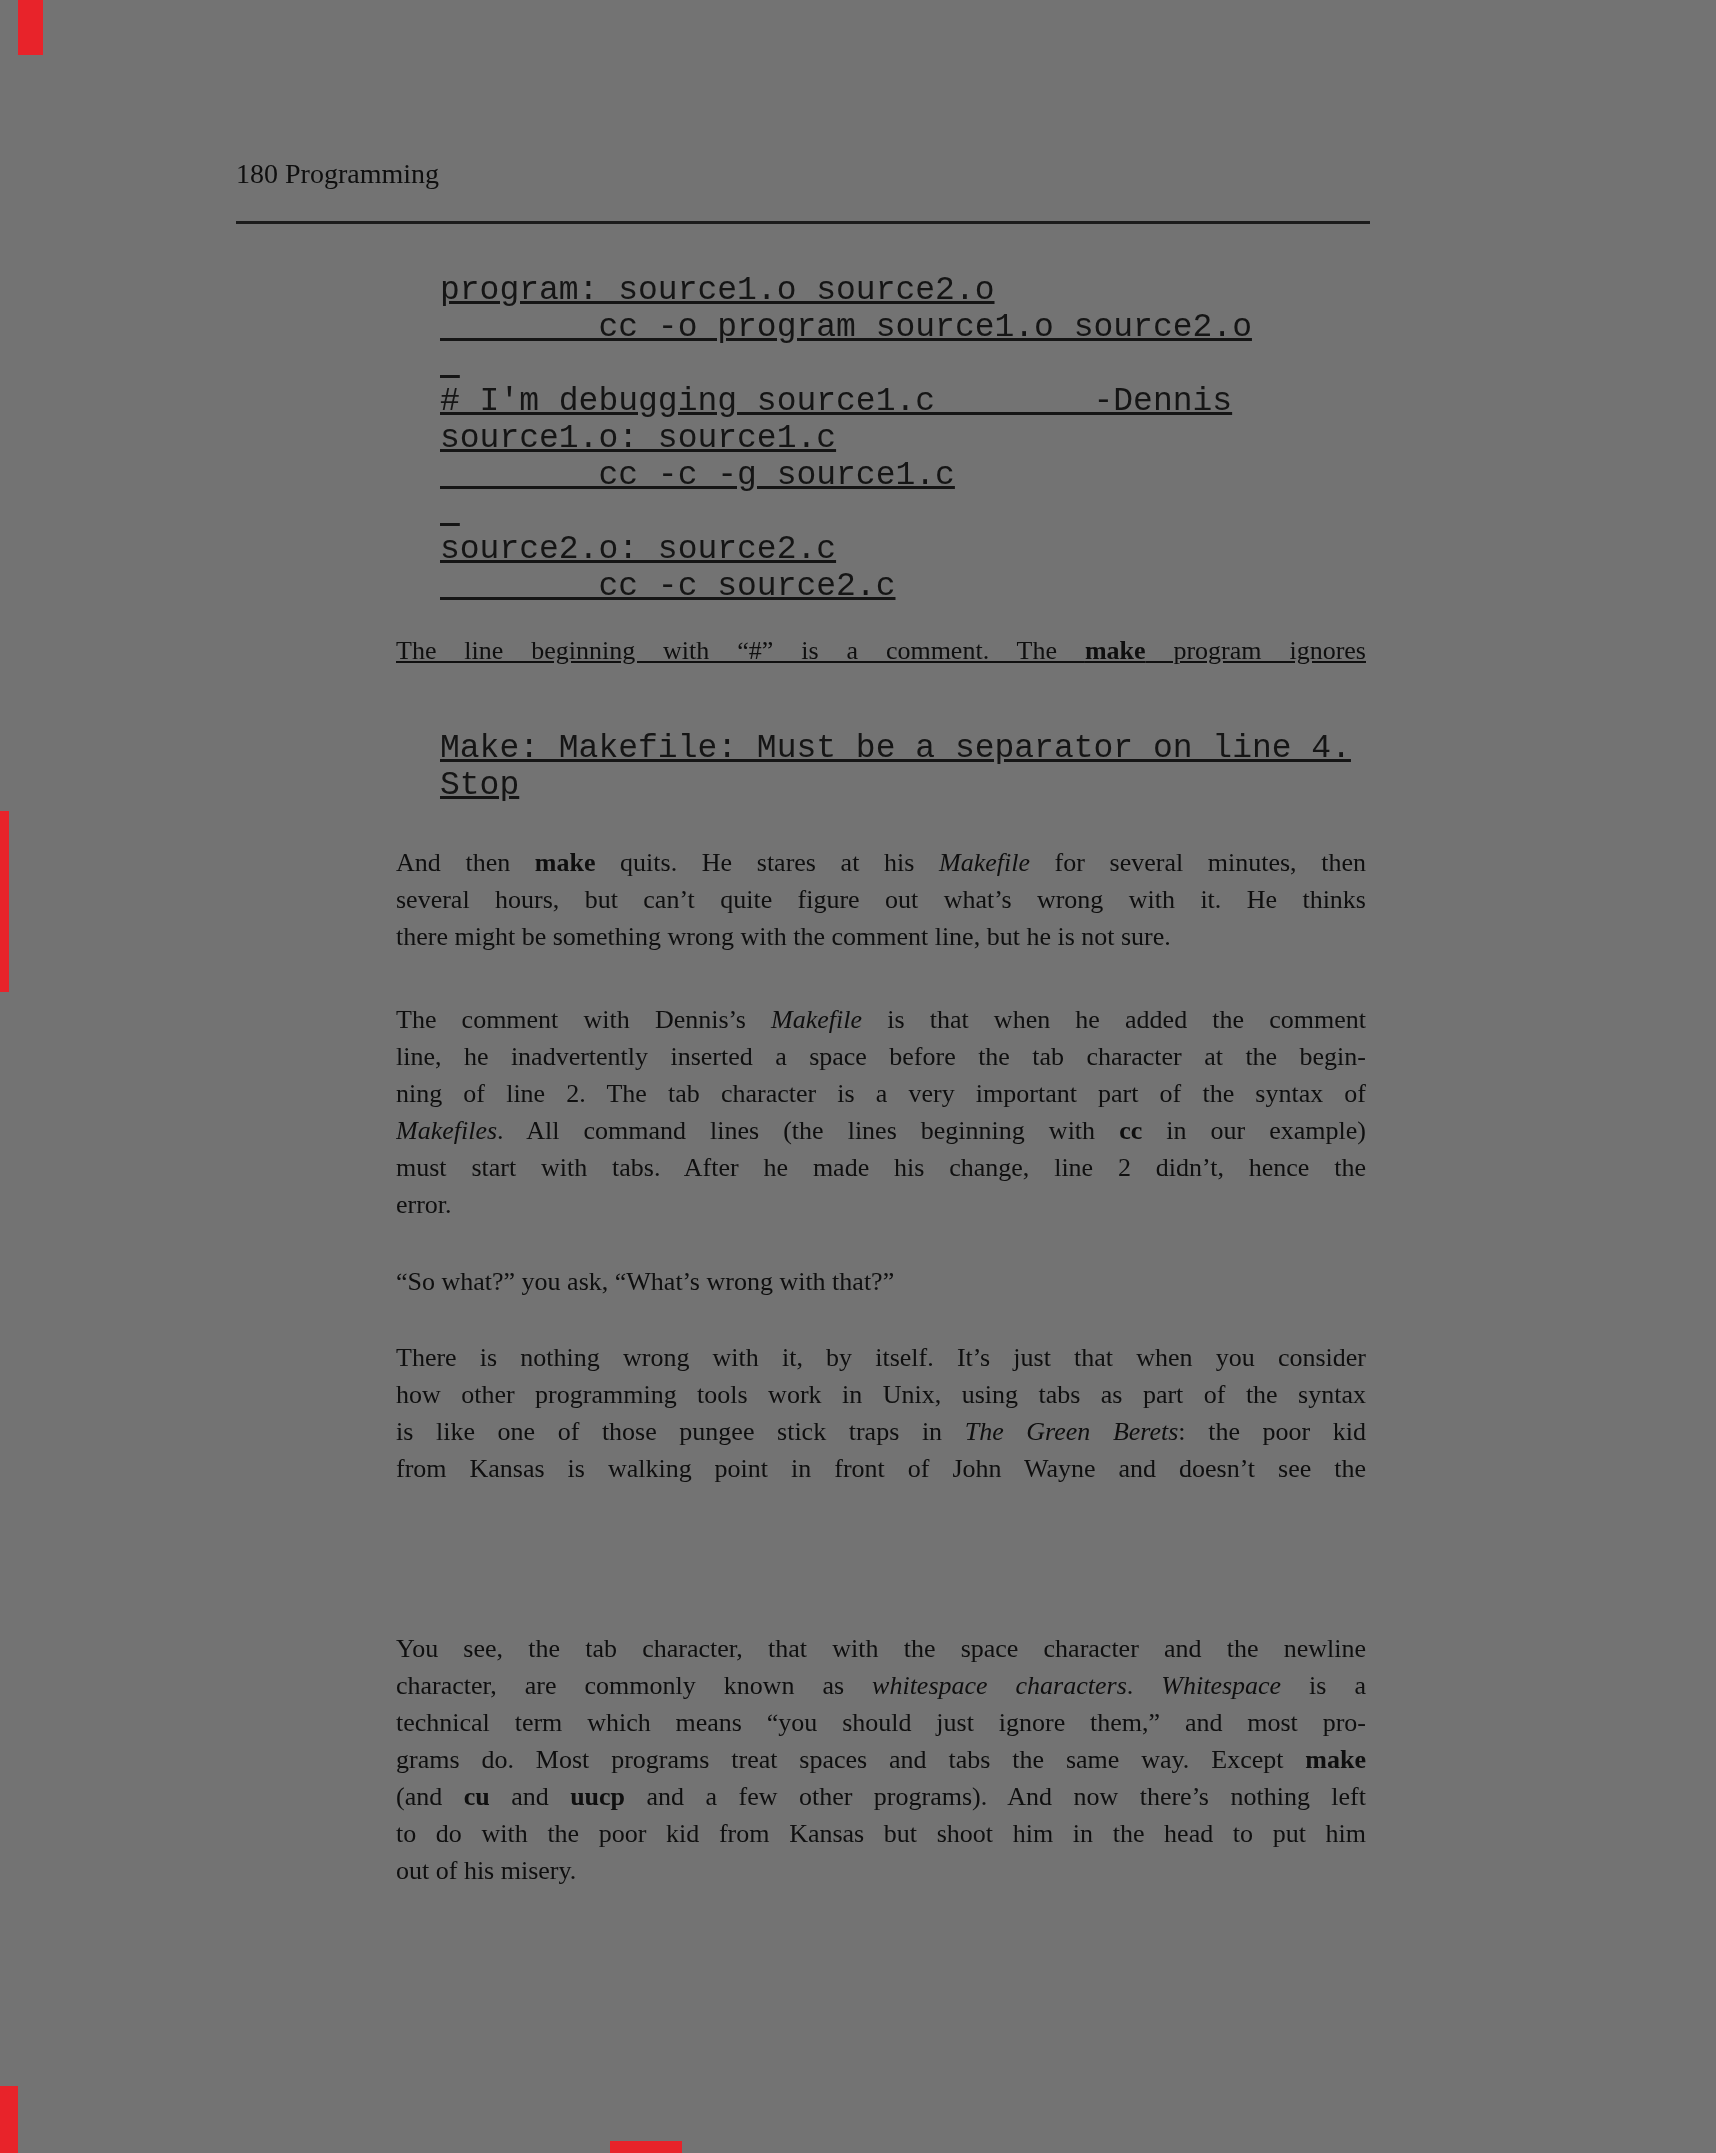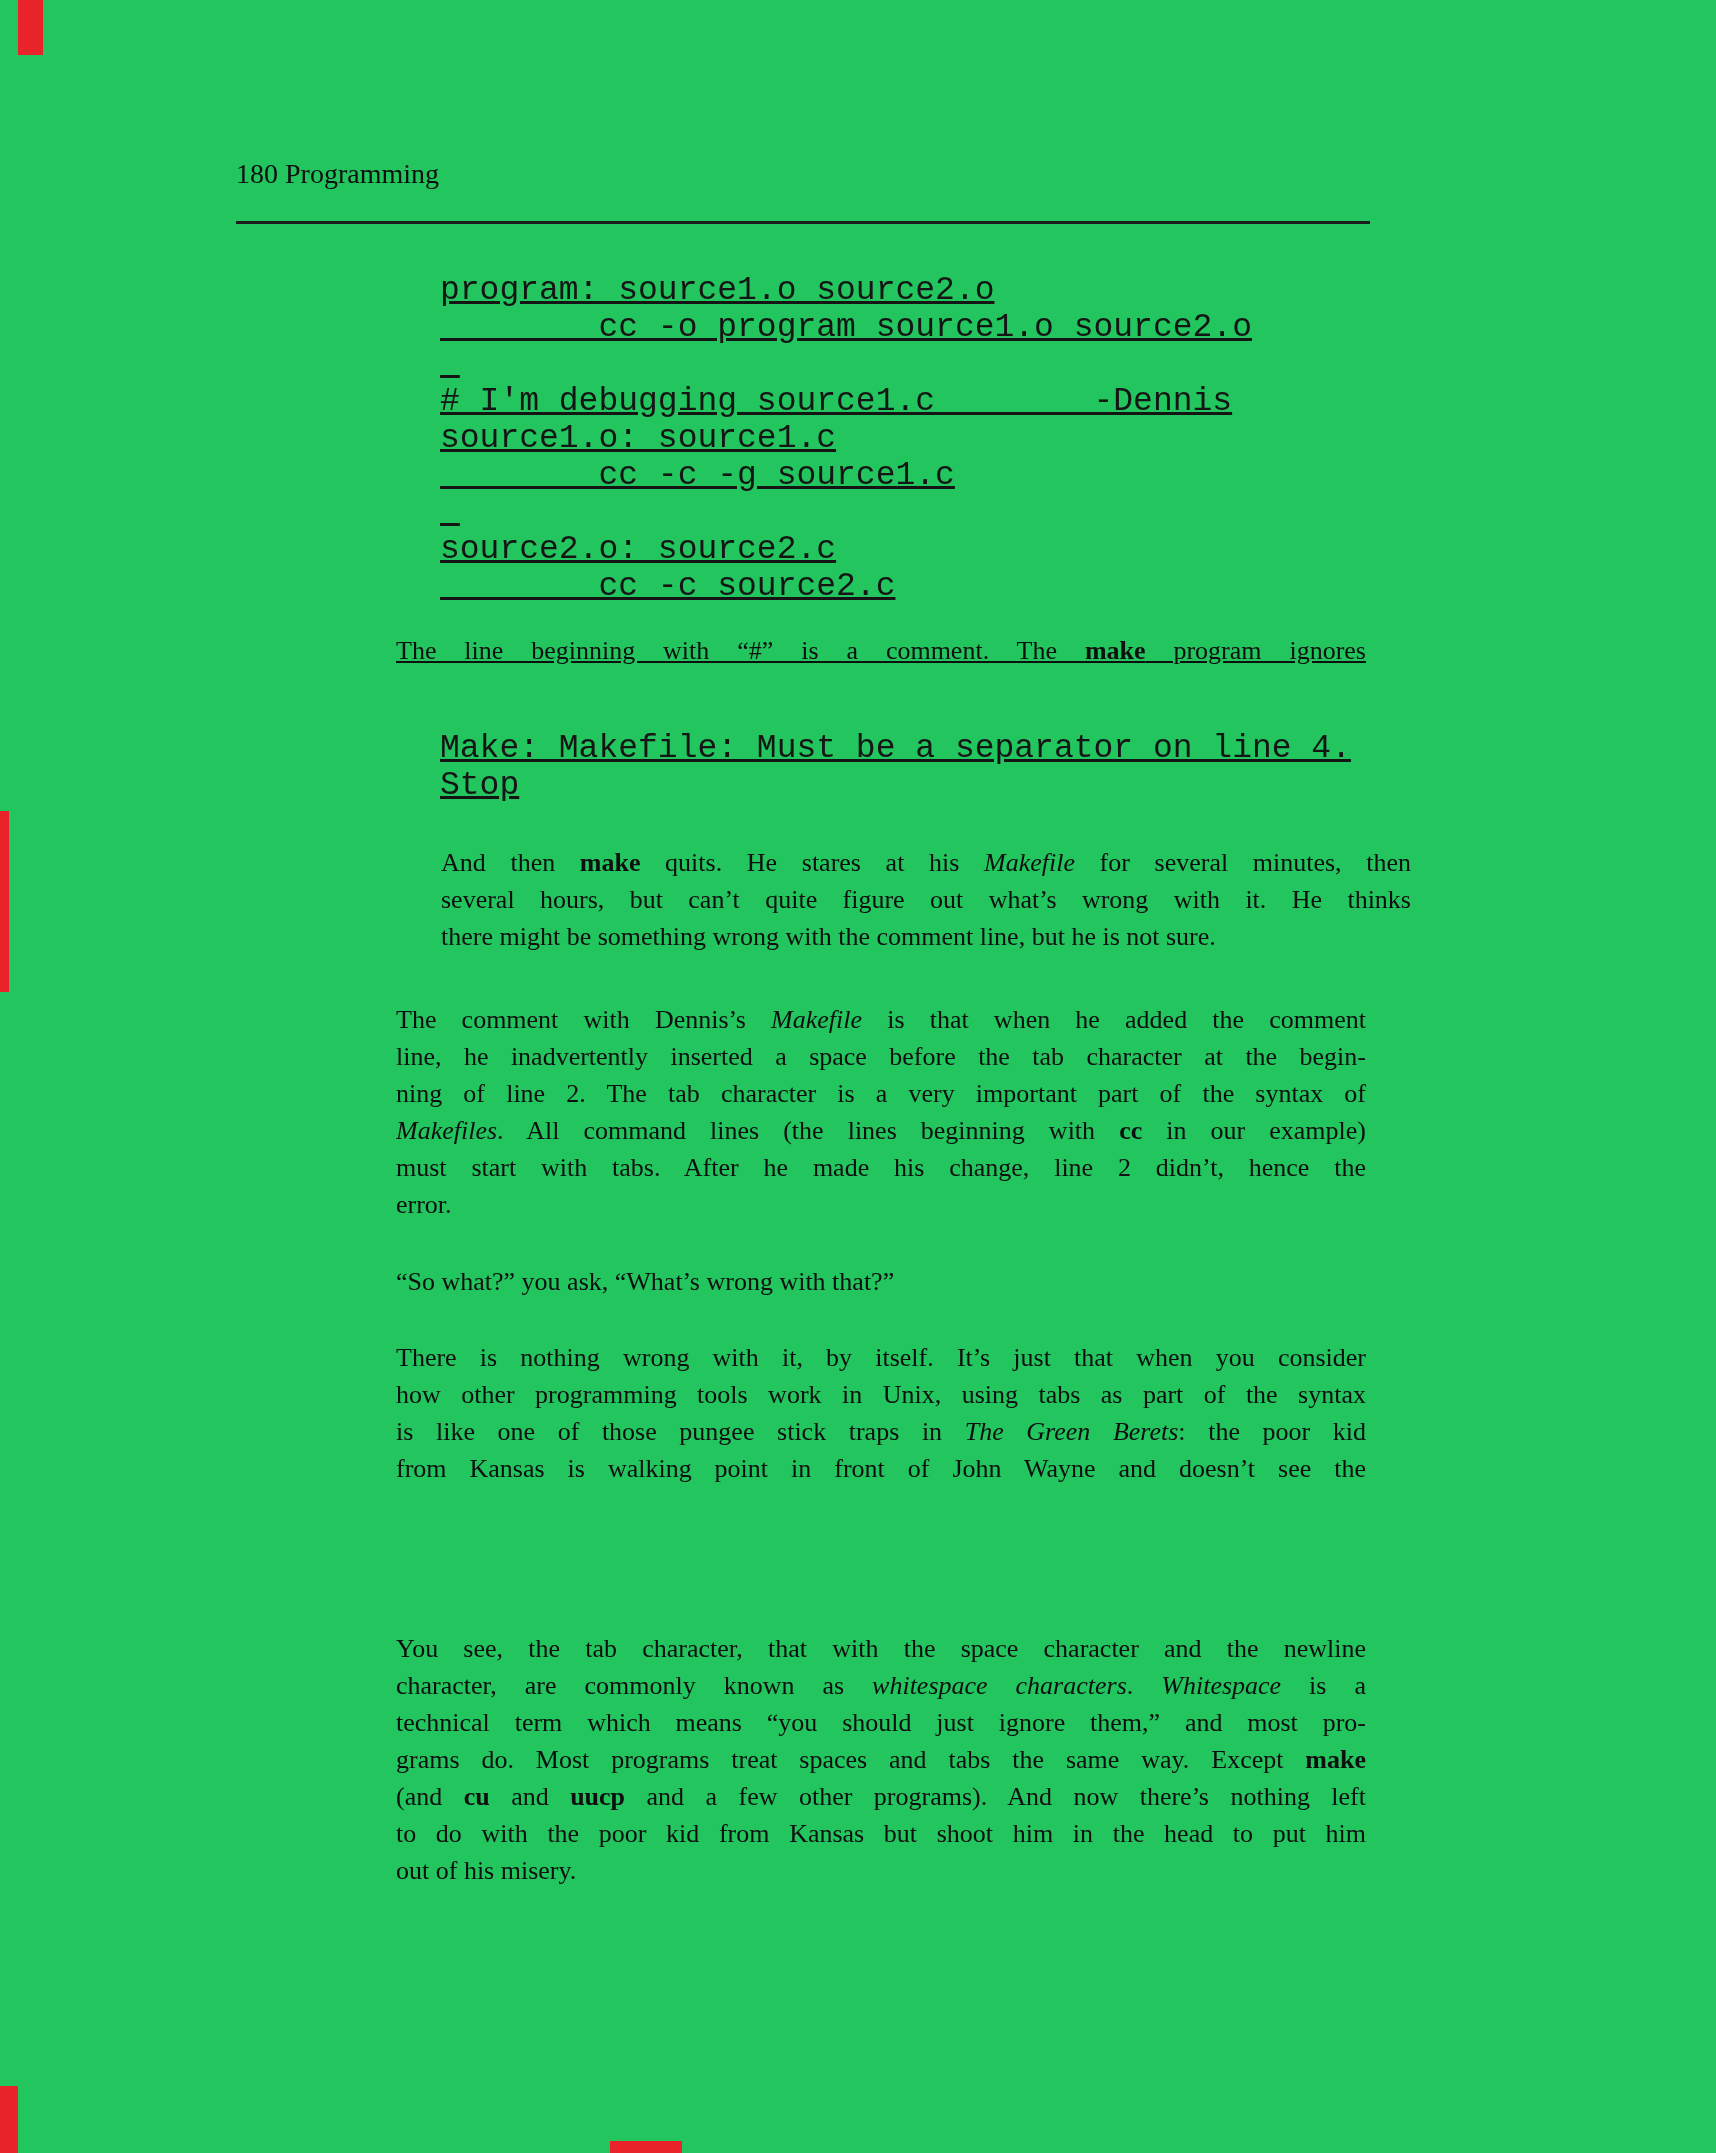--- a/index.html
+++ b/index.html
@@ -1,17 +1,17 @@
 <!DOCTYPE html>
 <html><head>
 <meta charset="utf-8">
 <style>
   html,body{margin:0;padding:0;background:#ffffff;}
   .page{
-    position:relative;width:1717px;height:2153px;background:#22c55e;
+    position:relative;width:1717px;height:2153px;background:#737373;
     overflow:hidden;font-family:"Liberation Serif",serif;color:#0f0f0f;
   }
   .header-title{
     position:absolute;left:236px;top:158px;
     font-size:28px;line-height:32px;white-space:nowrap;
   }
   .rule{
     position:absolute;left:236px;top:221px;width:1134px;height:2.9px;background:#1c1c1c;
   }
   .para{
@@ -43,21 +43,21 @@
 <div class="page">
   <div class="header-title">180 Programming</div>
   <div class="rule" style="background: rgb(28, 28, 28);"></div>
 
   <main>
       <div class="codeblock" style="top: 272px;"><div class="cline">program: source1.o source2.o</div><div class="cline">        cc -o program source1.o source2.o</div><div class="cline">&nbsp;</div><div class="cline"># I'm debugging source1.c        -Dennis</div><div class="cline">source1.o: source1.c</div><div class="cline">        cc -c -g source1.c</div><div class="cline">&nbsp;</div><div class="cline">source2.o: source2.c</div><div class="cline">        cc -c source2.c</div></div>
       <div class="para" style="top: 632px; text-decoration: underline;">
         <div class="tline"><span>The line beginning with “#” is a comment. The </span><b>make</b><span> program ignores</span></div>
       </div>
       <div class="codeblock" style="top: 730px;"><div class="cline">Make: Makefile: Must be a separator on line 4.</div><div class="cline">Stop</div></div>
-      <div class="para" style="top: 844px; margin-left: 45px;">
+      <div class="para" style="top: 844px;">
         <div class="tline"><span>And then </span><b>make</b><span> quits. He stares at his </span><i>Makefile</i><span> for several minutes, then</span></div>
         <div class="tline"><span>several hours, but can’t quite figure out what’s wrong with it. He thinks</span></div>
         <div class="tline lastline"><span>there might be something wrong with the comment line, but he is not sure.</span></div>
       </div>
       <div class="para" style="top: 1001px;">
         <div class="tline"><span>The comment with Dennis’s </span><i>Makefile</i><span> is that when he added the comment</span></div>
         <div class="tline"><span>line, he inadvertently inserted a space before the tab character at the begin-</span></div>
         <div class="tline"><span>ning of line 2. The tab character is a very important part of the syntax of</span></div>
         <div class="tline"><i>Makefiles</i><span>. All command lines (the lines beginning with </span><b>cc</b><span> in our example)</span></div>
         <div class="tline"><span>must start with tabs. After he made his change, line 2 didn’t, hence the</span></div>

